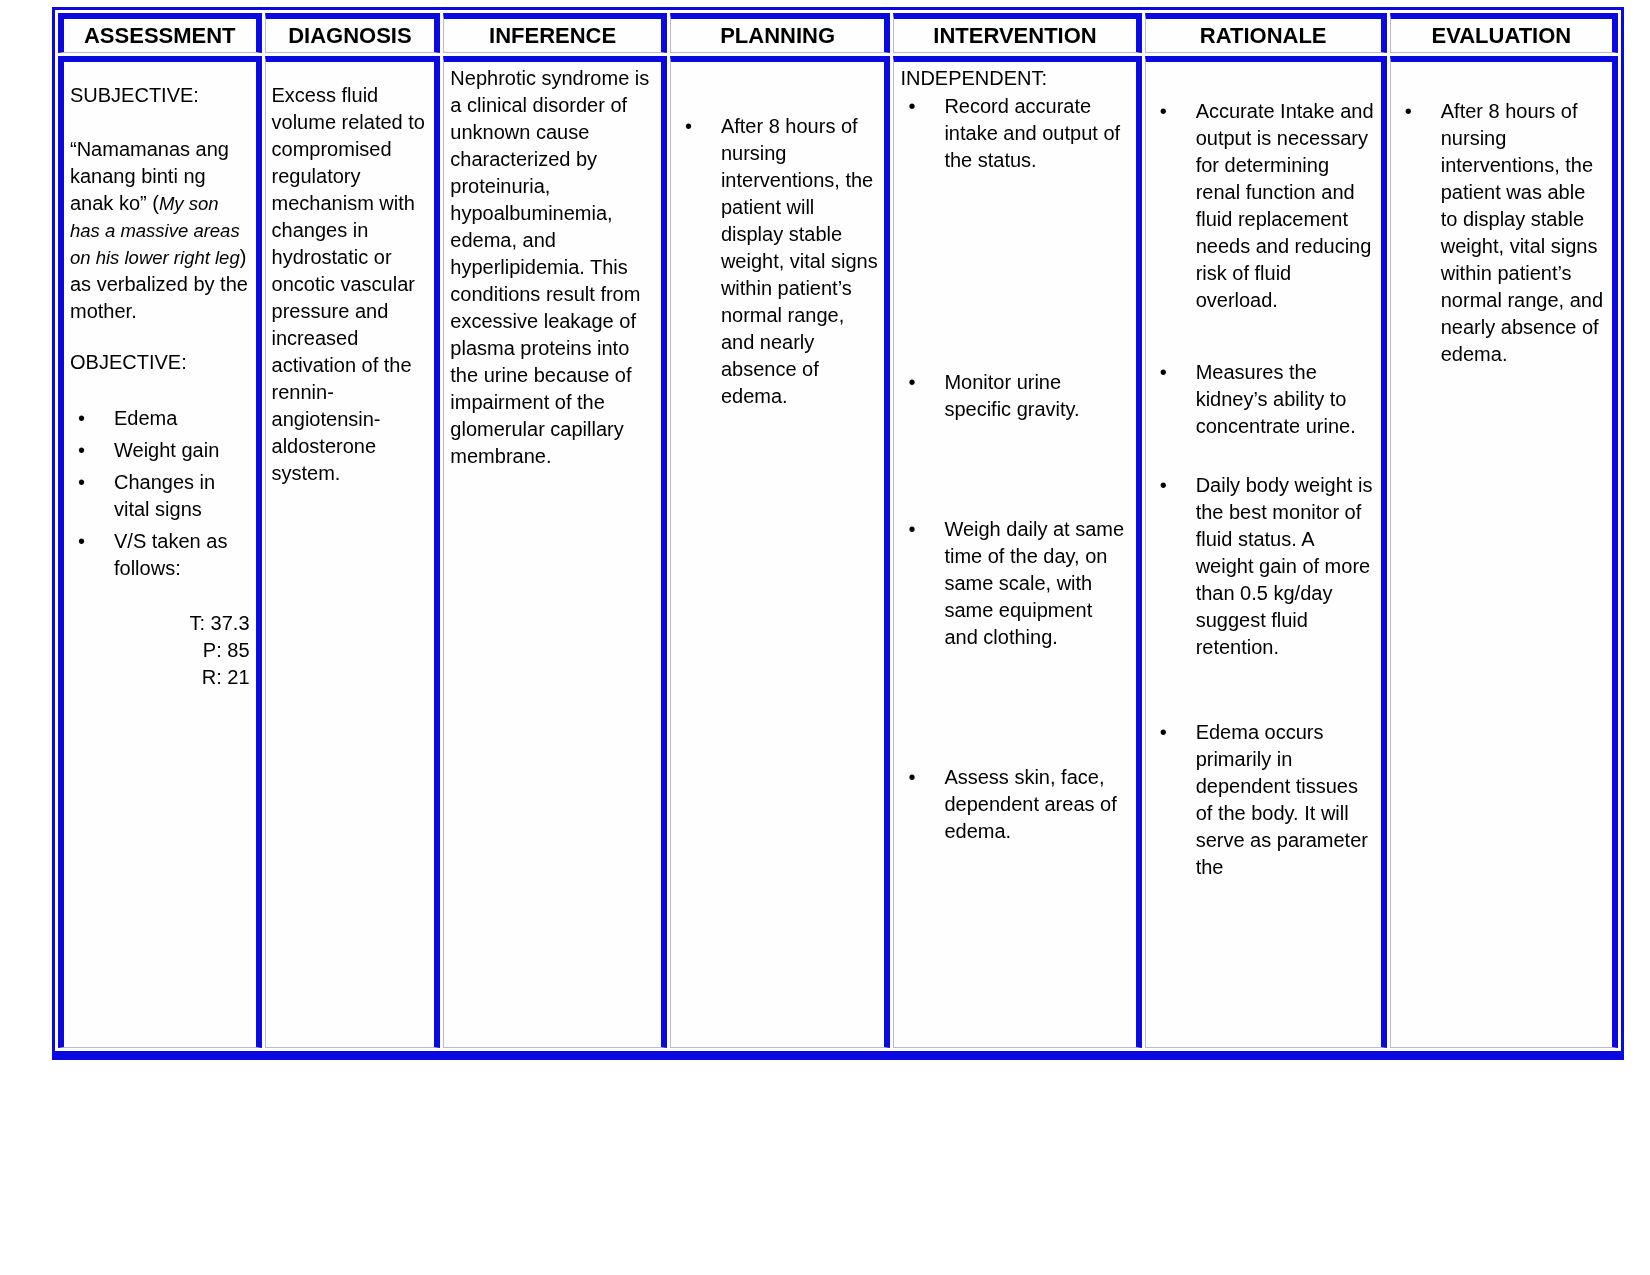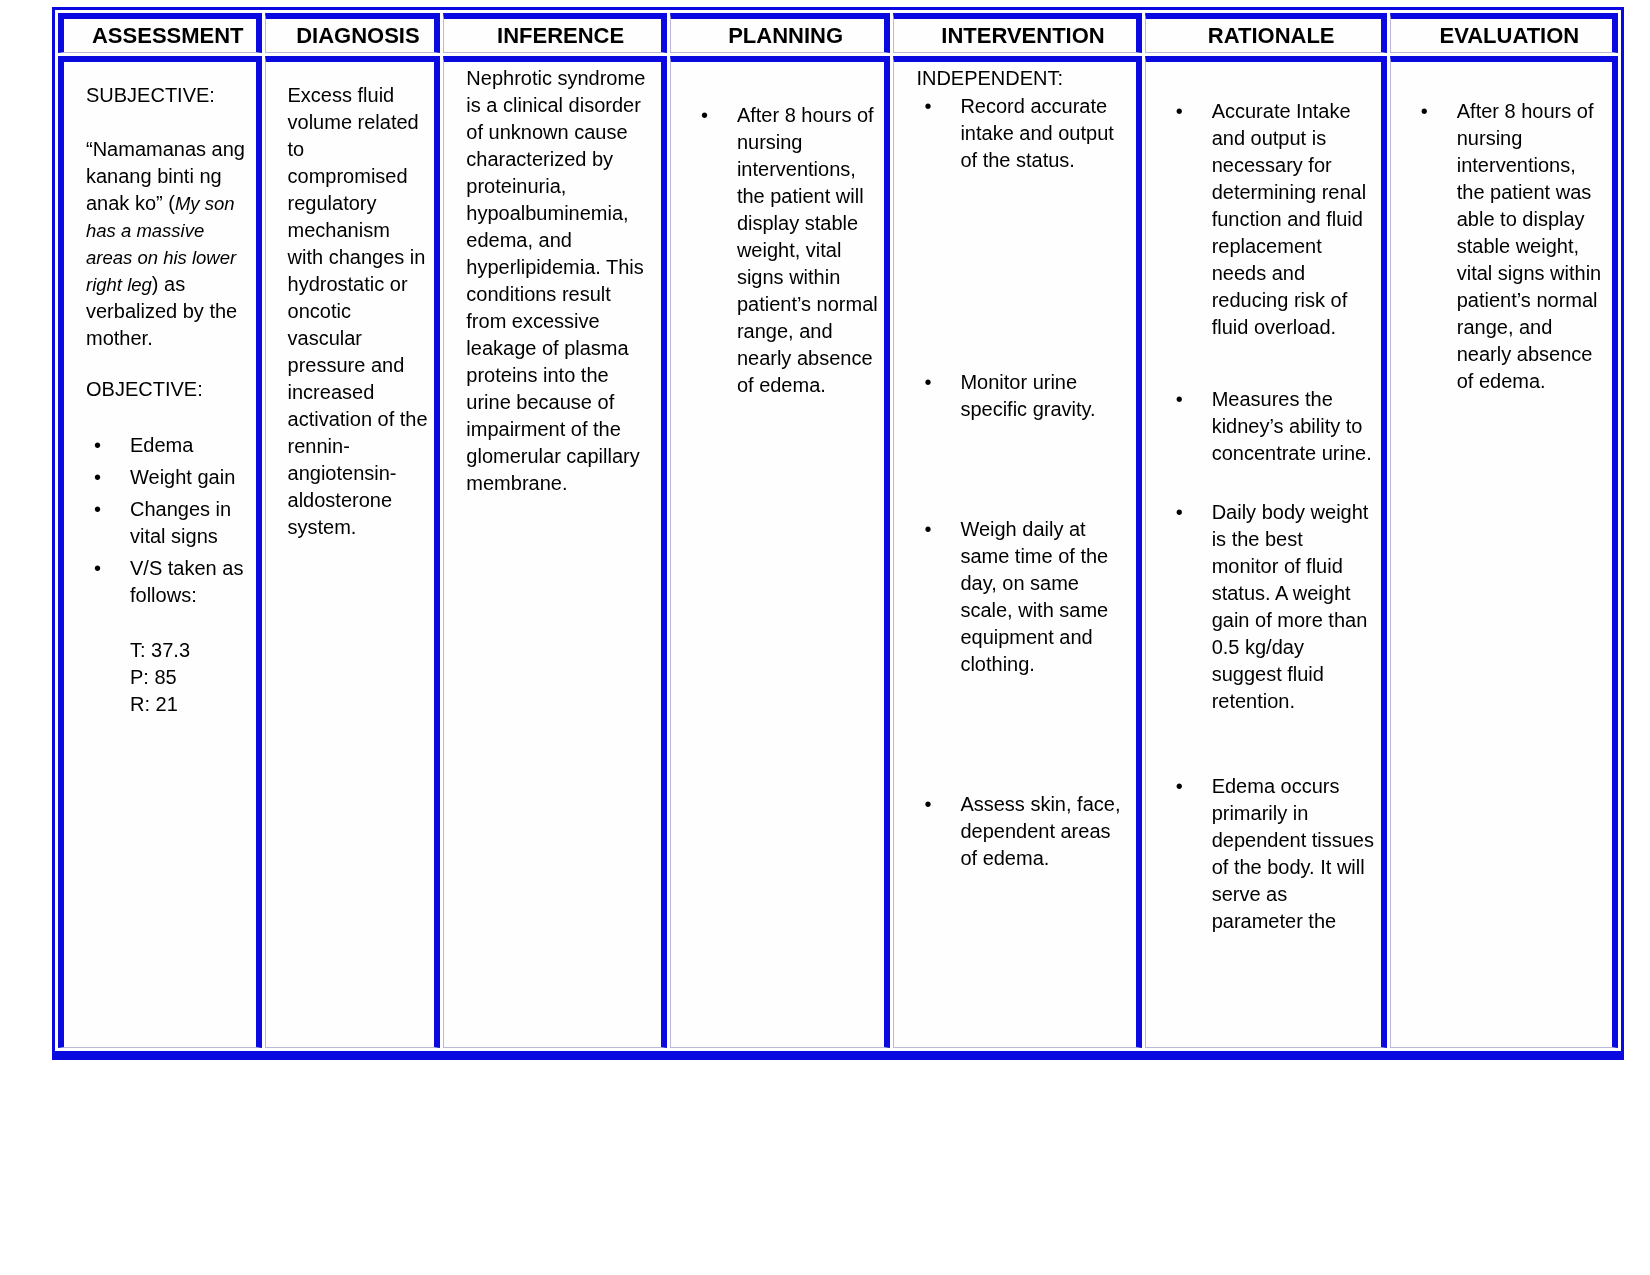--- a/index.html
+++ b/index.html
@@ -33,21 +33,20 @@
     border-bottom-width:9px;
   }
   th, td {
     background:#fefeff;
     vertical-align:top;
     border-top:6px solid #0a0ae0;
     border-right:6px solid #0a0ae0;
     border-left:1px solid #b8b8dc;
     border-bottom:1px solid #b8b8dc;
     overflow:hidden;
-    padding-left:16px;
   }
   th:first-child, td:first-child {
     border-left:6px solid #0a0ae0;
   }
   th {
     height:33px;
     line-height:33px;
     font-size:22px;
     font-weight:bold;
     text-align:center;
@@ -62,21 +61,21 @@
   .li::before {
     content:"\2022";
     position:absolute;
     left:8px;
     top:0;
   }
   .quote-italic {
     font-style:italic;
     font-size:18.5px;
   }
-  .vitals-line { padding-left:44px; }
+  .vitals-line { padding-left:44px;text-align:right; }
   .asm-li { margin-bottom:5px; }
 </style>
 </head>
 <body>
 
 <div>
 
 
 
   <table class="ncp">
@@ -129,21 +128,21 @@
       </td>
 
       <td>
         <div class="pad">
           <div style="margin-top:3px">Nephrotic syndrome is a clinical disorder of unknown cause characterized by proteinuria, hypoalbuminemia, edema, and hyperlipidemia. This conditions result from excessive leakage of plasma proteins into the urine because of impairment of the glomerular capillary membrane.</div>
         </div>
       </td>
 
       <td>
         <div class="pad">
-          <div class="li" style="margin-top:40px">After 8 hours of nursing interventions, the patient will display stable weight, vital signs within patient’s normal range, and nearly absence of edema.</div>
+          <div class="li" style="margin-top:51px">After 8 hours of nursing interventions, the patient will display stable weight, vital signs within patient’s normal range, and nearly absence of edema.</div>
         </div>
       </td>
 
       <td>
         <div class="pad">
           <div style="margin-top:3px">INDEPENDENT:</div>
           <div class="li" style="margin-top:1px">Record accurate intake and output of the status.</div>
           <div class="li" style="margin-top:195px">Monitor urine specific gravity.</div>
           <div class="li" style="margin-top:93px">Weigh daily at same time of the day, on same scale, with same equipment and clothing.</div>
           <div class="li" style="margin-top:113px">Assess skin, face, dependent areas of edema.</div>

